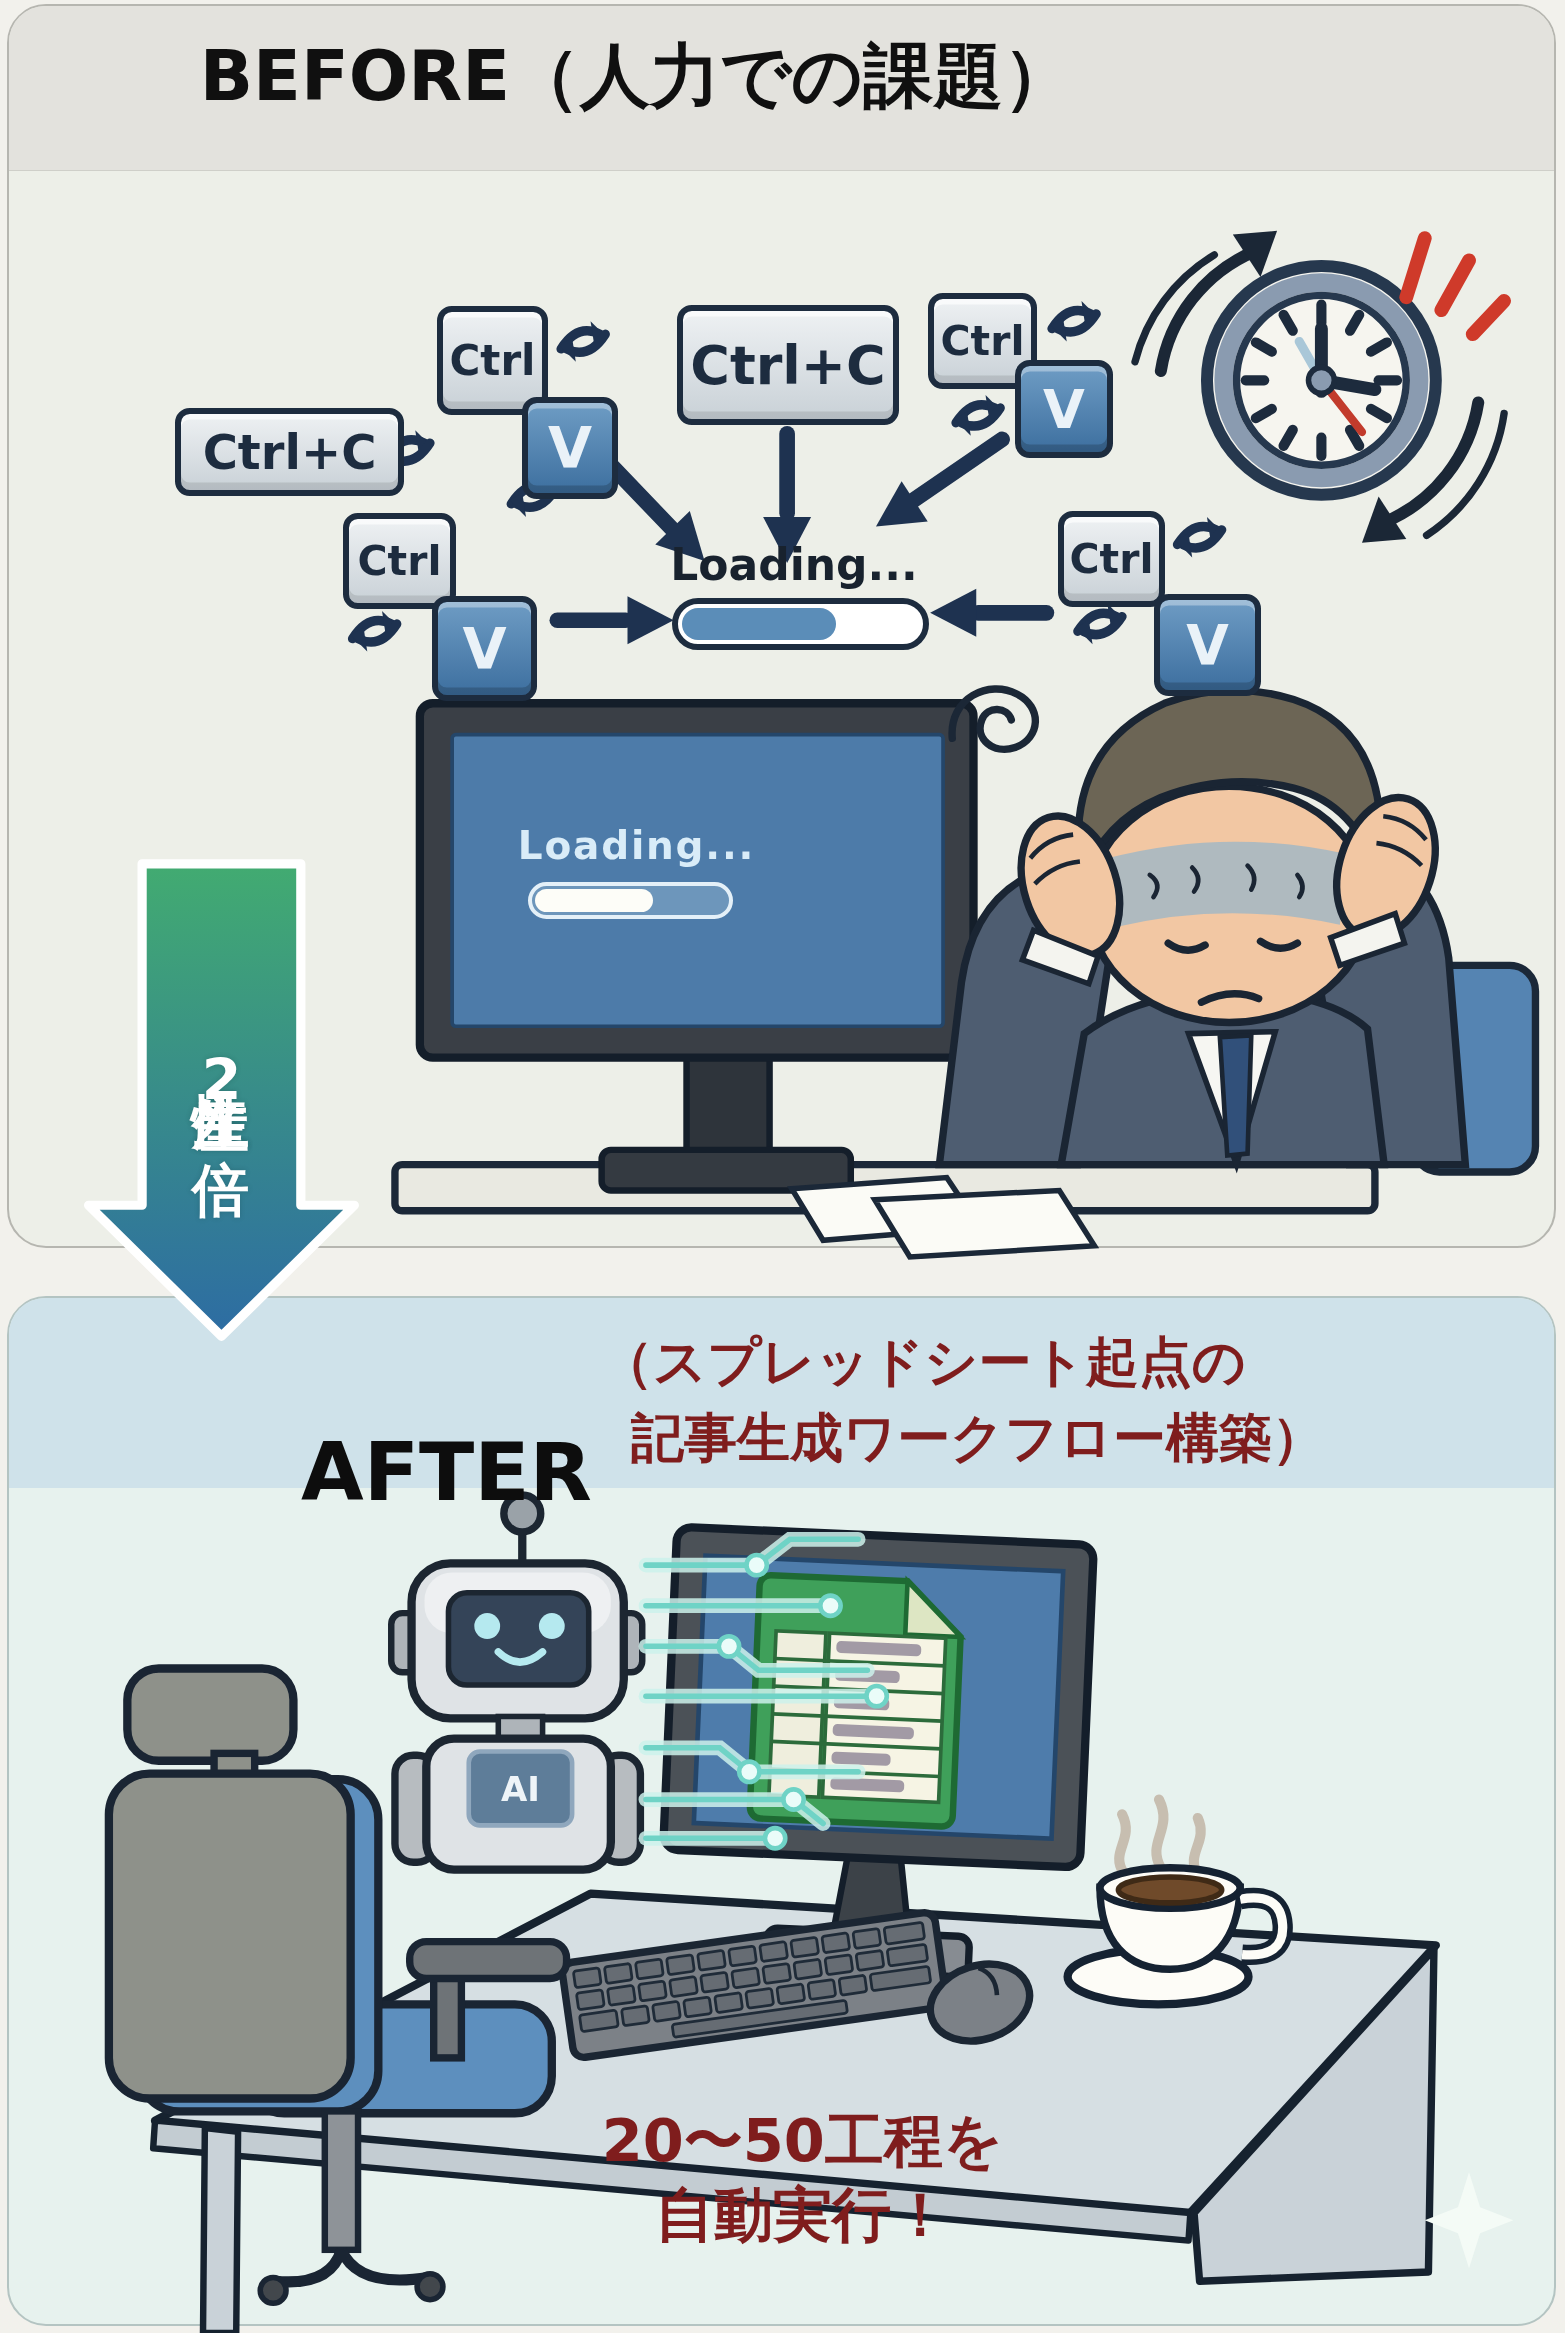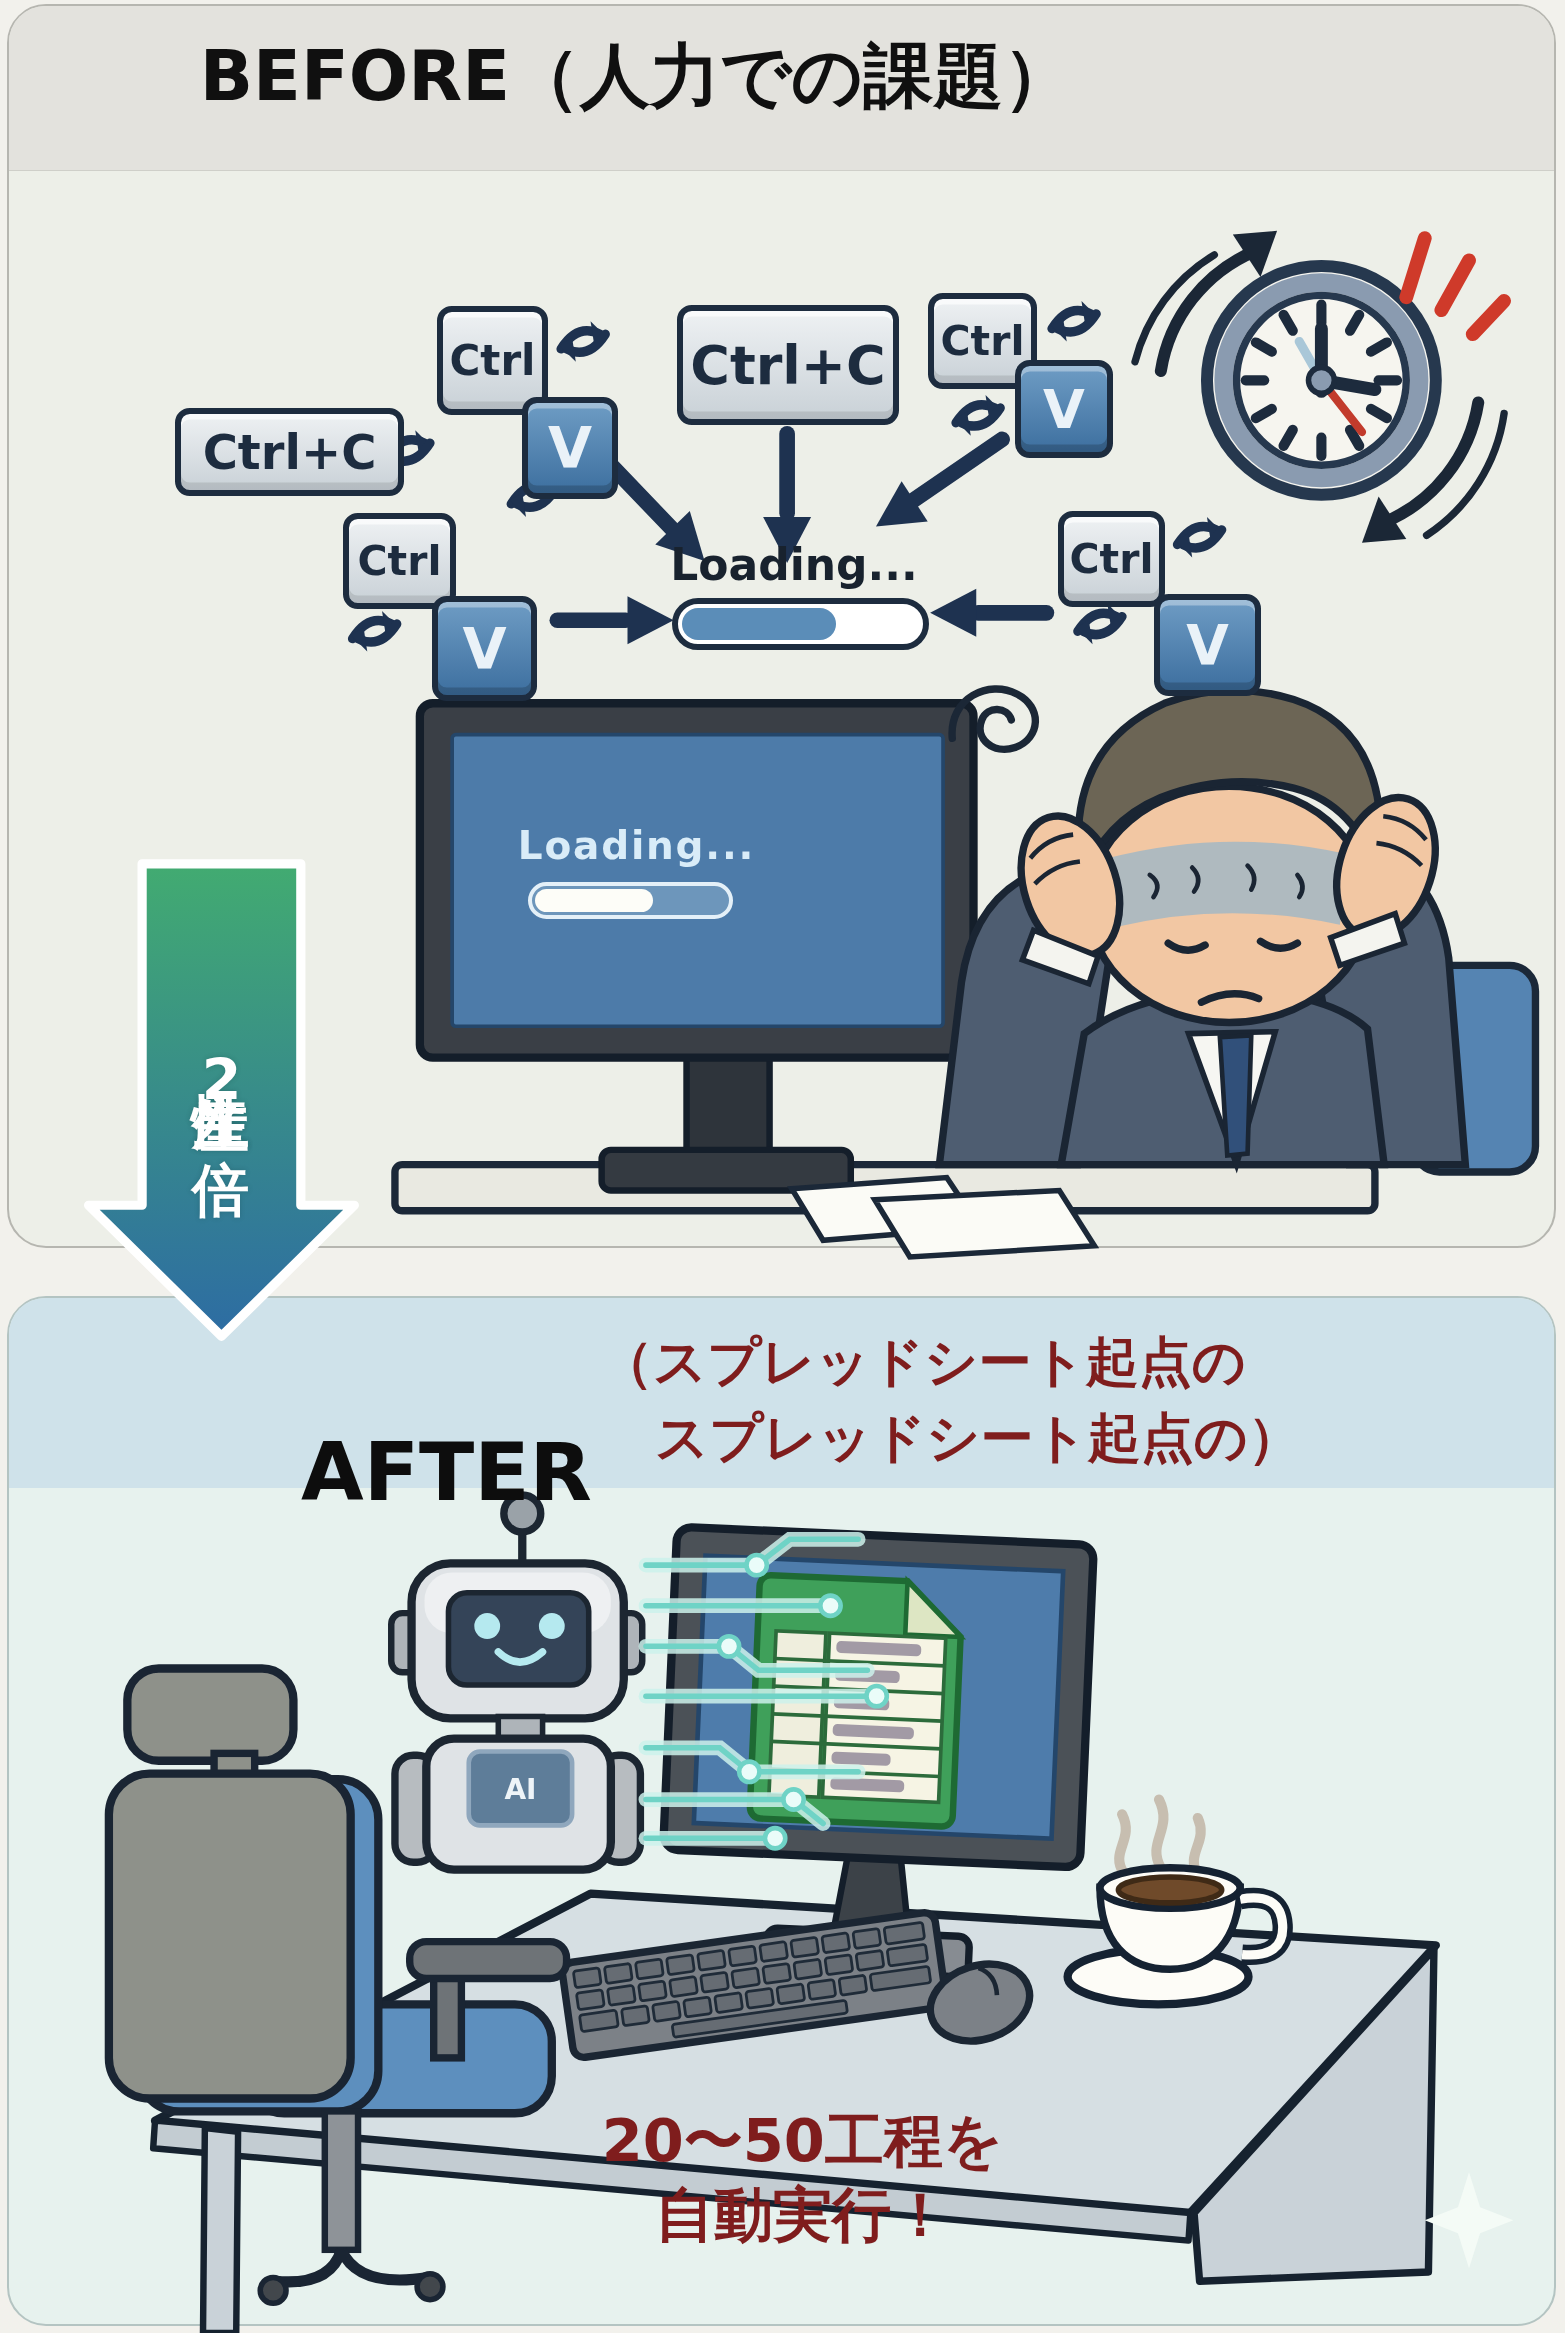--- a/index.html
+++ b/index.html
@@ -368,20 +368,20 @@
 
   <div class="txt center" style="left:498px;top:823px;width:277px;font-size:39px;font-weight:800;color:#d9ecf8;letter-spacing:1.8px;">Loading...</div>
   <div class="pbar screen" style="left:528px;top:882px;width:205px;height:37px;">
     <div class="fill" style="width: 60%;"></div>
     </div>
 
   <div class="txt vlabel" style="left:175px;top:904px;width:92px;height:351px;font-size:57px;">生産性2倍</div>
 
   <div class="txt" style="left:301px;top:1417px;width:277px;font-size:81px;font-weight:800;color:#0d0d0d;margin-top:8px;">AFTER</div>
   <div class="txt center" style="left:554px;top:1327px;width:738px;font-size:53px;font-weight:800;">（スプレッドシート起点の</div>
-  <div class="txt center" style="left:581px;top:1403px;width:794px;font-size:53px;font-weight:800;">スプレッドシート起点の）</div>
-
-  <div class="txt" style="left:469px;top:1752px;width:103px;height:74px;display:flex;align-items:center;justify-content:center;font-size:28px;font-weight:800;color:#eef4f8;">AI</div>
+  <div class="txt center" style="left:581px;top:1403px;width:794px;font-size:53px;font-weight:800;">記事生成ワークフロー構築）</div>
+
+  <div class="txt" style="left:469px;top:1752px;width:103px;height:74px;display:flex;align-items:center;justify-content:center;font-size:34px;font-weight:800;color:#eef4f8;">AI</div>
 
   <div class="txt center" style="left:498px;top:2102px;width:609px;font-size:59px;font-weight:800;">20〜50工程を</div>
   <div class="txt center" style="left:498px;top:2176px;width:609px;font-size:59px;font-weight:800;">自動実行！</div>
 </div>
 
 
 </body></html>

